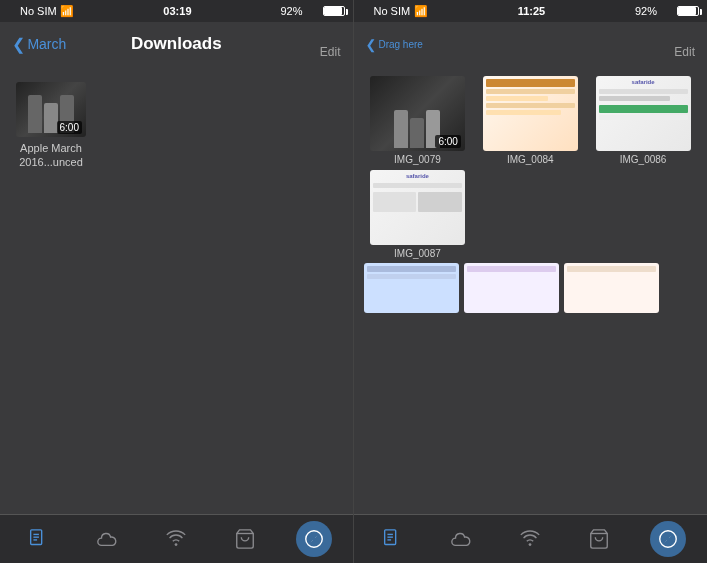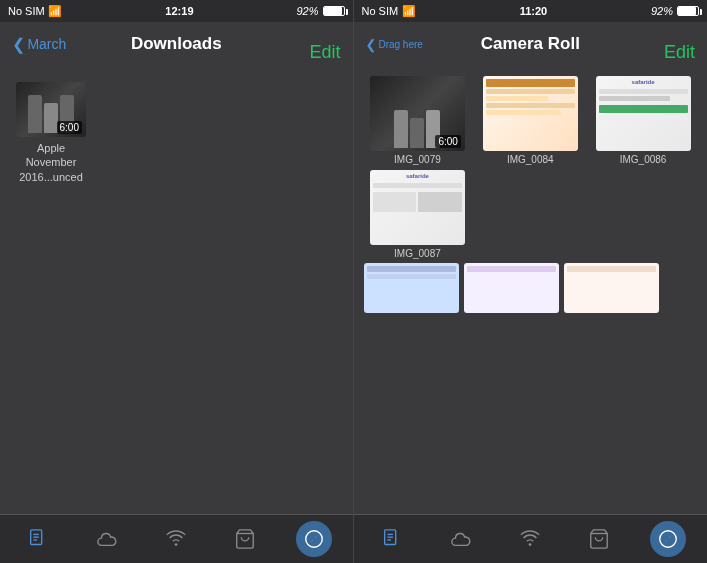--- a/index.html
+++ b/index.html
@@ -28,33 +28,33 @@
     
     .status-bar {
       height: 22px;
       background: #2c2c2e;
       display: flex;
       align-items: center;
       justify-content: space-between;
       padding: 4px 8px;
       font-size: 11px;
       color: #fff;
+      margin-left: 12px;
     }
 
     .status-left {
       display: flex;
       align-items: center;
       gap: 4px;
     }
 
     .status-right {
       display: flex;
       align-items: center;
-      gap: 4px;
-      font-style: italic;
+      gap: 20px;
     }
     .battery-bar {
       width: 22px;
       height: 10px;
       border: 1px solid #fff;
       border-radius: 2px;
       position: relative;
       display: inline-block;
     }
     .battery-bar::after {
@@ -100,22 +100,22 @@
       position: absolute;
       left: 50%;
       transform: translateX(-50%);
       color: #fff;
       font-size: 17px;
       font-weight: 600;
     }
 
     .nav-edit {
       margin-left: auto;
-      color: #22c55e;
-      font-size: 18px;
+      color: #a3a3a3;
+      font-size: 12px;
       cursor: pointer;
       margin-top: 16px;
     }
 
     .nav-drag-here {
       display: flex;
       align-items: center;
       color: #4a90d9;
       font-size: 13px;
       cursor: pointer;
@@ -321,21 +321,21 @@
 </head>
 <body>
 
 <div class="phone-panel left">
 
   <div class="status-bar">
     <div class="status-left">
       <span>No SIM</span>
       <span style="font-size:11px;">📶</span>
     </div>
-    <span style="font-weight:600;">12:19</span>
+    <span style="font-weight:600;">03:19</span>
     <div class="status-right">
       <span>92%</span>
       <div class="battery-bar">
         <div class="battery-fill" style="width:92%;"></div>
       </div>
     </div>
   </div>
 
   <div class="nav-bar">
     <div class="nav-back">
@@ -350,21 +350,21 @@
     <div class="downloads-content">
       <div class="download-item">
         <div class="thumbnail thumbnail-video">
           <div class="video-figures">
             <div class="figure figure-tall"></div>
             <div class="figure"></div>
             <div class="figure figure-tall"></div>
           </div>
           <span class="duration-badge">6:00</span>
         </div>
-        <span class="item-label" style="white-space:pre-line;">Apple November
+        <span class="item-label" style="white-space:pre-line;">Apple March
 2016...unced</span>
       </div>
     </div>
   </div>
 
   <div class="tab-bar">
     <div class="tab-item">
       <svg class="icon-svg" viewBox="0 0 24 24" fill="#4a90d9">
         <rect x="4" y="2" width="12" height="16" rx="1" fill="none" stroke="#4a90d9" stroke-width="1.5"></rect>
         <line x1="7" y1="7" x2="13" y2="7" stroke="#4a90d9" stroke-width="1.5"></line>
@@ -404,35 +404,34 @@
   </div>
 </div>
 
 <div class="phone-panel">
 
   <div class="status-bar">
     <div class="status-left">
       <span>No SIM</span>
       <span style="font-size:11px;">📶</span>
     </div>
-    <span style="font-weight:600;">11:20</span>
+    <span style="font-weight:600;">11:25</span>
     <div class="status-right">
       <span>92%</span>
       <div class="battery-bar">
         <div class="battery-fill" style="width:92%;"></div>
       </div>
     </div>
   </div>
 
   <div class="nav-bar">
     <div class="nav-drag-here">
       <span class="chevron">❮</span>
       <span style="color:#4a90d9;font-size:10px;margin-left:2px;">Drag here</span>
     </div>
-    <span class="nav-title">Camera Roll</span>
     <span class="nav-edit">Edit</span>
   </div>
 
   <div class="content-area" style="padding:8px; overflow:hidden;">
     <div style="display:grid; grid-template-columns: repeat(3, 1fr); gap:5px; padding:2px;">
 
       <div class="photo-item">
         <div class="photo-thumb photo-thumb-0079">
           <div class="video-figures" style="padding:3px;">
             <div class="figure figure-tall" style="background:#888;"></div>

